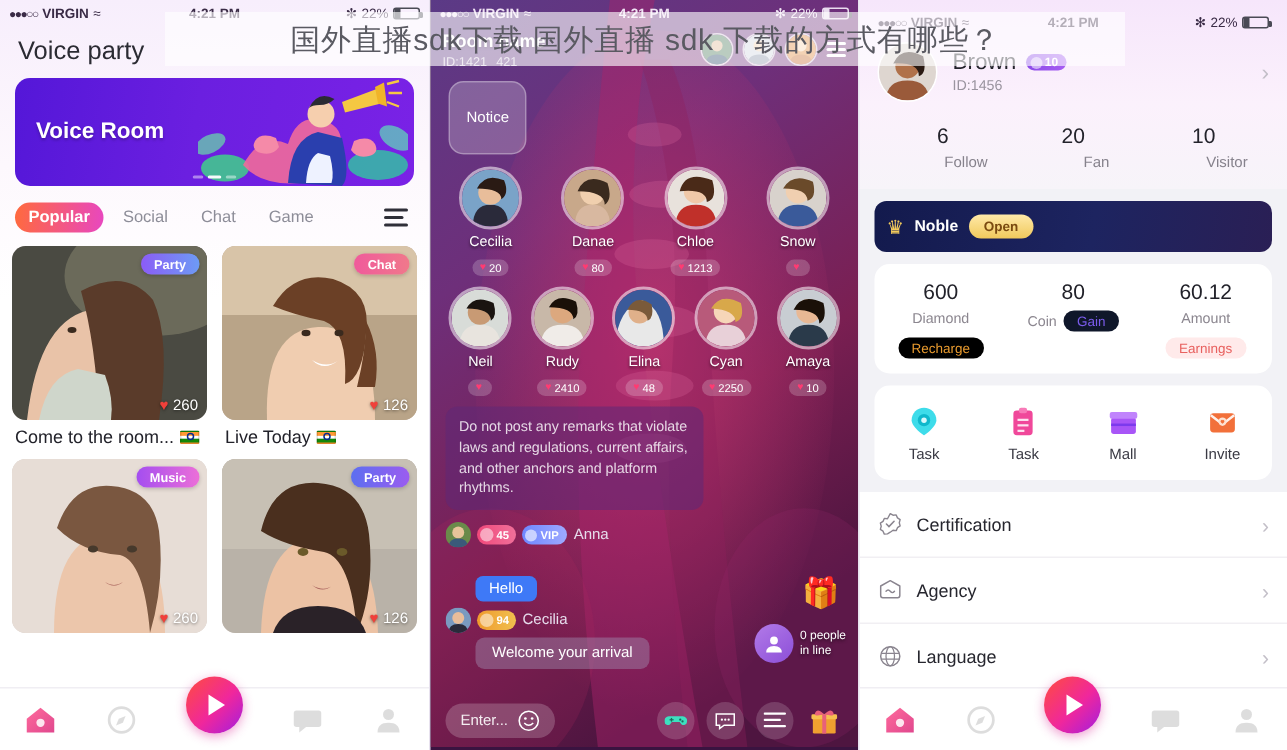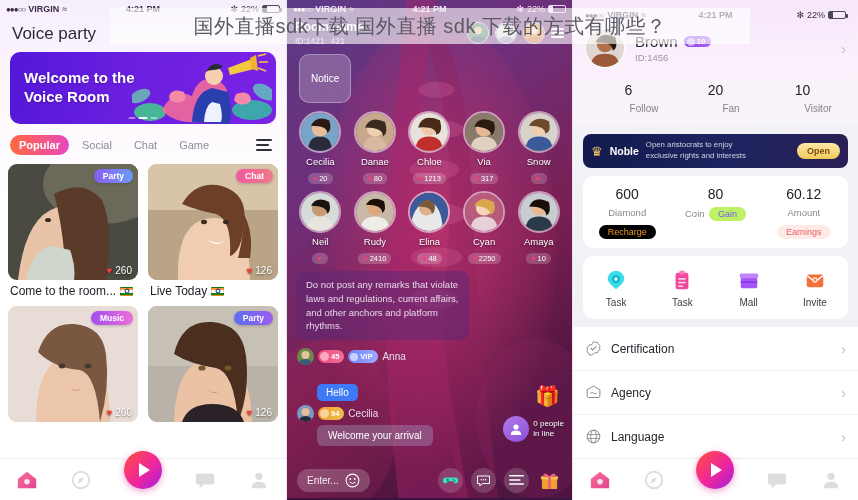--- a/index.html
+++ b/index.html
@@ -303,21 +303,20 @@
         <path d="M72 70 q1 -16 8 -20 l8 2 q3 12 1 18z" fill="#eef2ff"></path>
         <circle cx="82" cy="24" r="9" fill="#f6cfae"></circle>
         <path d="M74 20 q6 -12 17 -6 q-4 4 -10 4 q-5 0 -7 2z" fill="#2b2b33"></path>
         <path d="M96 16 l24 -9 l2 10 l-24 6z" fill="#f5c842"></path>
         <path d="M118 6 l6 -3 l2 16 l-6 -2z" fill="#f0b429"></path>
         <path d="M126 4 l8 -2 M127 10 l9 0 M126 16 l8 3" stroke="#f5c842" stroke-width="1.6" fill="none"></path>
         <path d="M52 40 q-10 -4 -14 2 q-3 6 4 8 q8 2 12 -4z" fill="#f58aa8"></path>
         <path d="M104 42 q10 -4 14 2 q3 6 -4 8 q-8 2 -12 -4z" fill="#f58aa8"></path>
       </svg>
       <div class="banner-text">
-        <div>Welcome to the</div>
         <div>Voice Room</div>
       </div>
       <div class="banner-dots">
         <i></i>
           <i class="on"></i>
           <i></i>
       </div>
     </div>
 
     <div class="tabs">
@@ -569,35 +568,20 @@
           </div>
           <div class="seat-name">Chloe</div>
           <div class="seat-badge">
               <b>♥</b>
               <span>1213</span>
             </div>
         </div>
         <div class="seat">
           <div class="seat-av">
             <svg viewBox="0 0 42 42">
-                <rect width="42" height="42" fill="#8a7a6a"></rect>
-                <path d="M6 42 q0 -16 15 -16 q15 0 15 16z" fill="#e0d0c0"></path>
-                <circle cx="21" cy="17" r="9" fill="#e8b896"></circle>
-                <path d="M10 15 q6 -13 22 -5 q3 11 -3 15 q0 -9 -19 -10z" fill="#2a1a10"></path>
-              </svg>
-          </div>
-          <div class="seat-name">Via</div>
-          <div class="seat-badge">
-              <b>♥</b>
-              <span>317</span>
-            </div>
-        </div>
-        <div class="seat">
-          <div class="seat-av">
-            <svg viewBox="0 0 42 42">
                 <rect width="42" height="42" fill="#d8d2cc"></rect>
                 <path d="M6 42 q0 -16 15 -16 q15 0 15 16z" fill="#3a5a9a"></path>
                 <circle cx="21" cy="16" r="9" fill="#f0cfb0"></circle>
                 <path d="M10 14 q7 -12 22 -5 q3 12 -4 14 q0 -9 -18 -9z" fill="#6a4a2a"></path>
               </svg>
           </div>
           <div class="seat-name">Snow</div>
           <div class="seat-badge">
               <b>♥</b>
               <span></span>
@@ -842,38 +826,34 @@
         <div class="stat">
           <b>10</b>
           <span>Visitor</span>
         </div>
       </div>
     </div>
 
     <div class="noble">
       <span class="noble-crown">♛</span>
       <span class="noble-title">Noble</span>
-      <span class="noble-desc">
-        <span>Open aristocrats to enjoy</span><br>
-        <span>exclusive rights and interests</span>
-      </span>
       <span class="noble-btn">Open</span>
     </div>
 
     <div class="card-white">
       <div class="wallet">
         <div class="w-col">
           <b>600</b>
           <span>Diamond</span>
           <div class="w-chip" style="background:#000000;color:#e89a2e">Recharge</div>
         </div>
         <div class="w-col">
           <b>80</b>
           <span>Coin</span>
-          <div class="w-chip" style="background:#bef264;color:#7a5bea">Gain</div>
+          <div class="w-chip" style="background:#0f172a;color:#7a5bea">Gain</div>
         </div>
         <div class="w-col">
           <b>60.12</b>
           <span>Amount</span>
           <div class="w-chip" style="background:#ffeaea;color:#e8615f">Earnings</div>
         </div>
       </div>
     </div>
 
     <div class="card-white">

